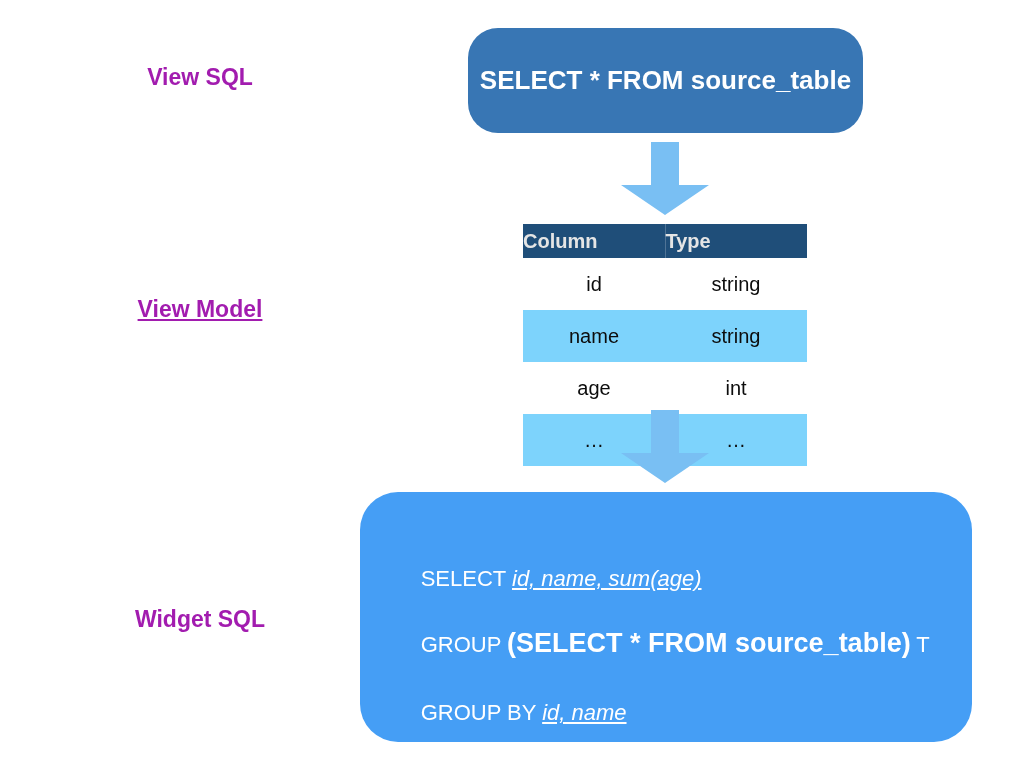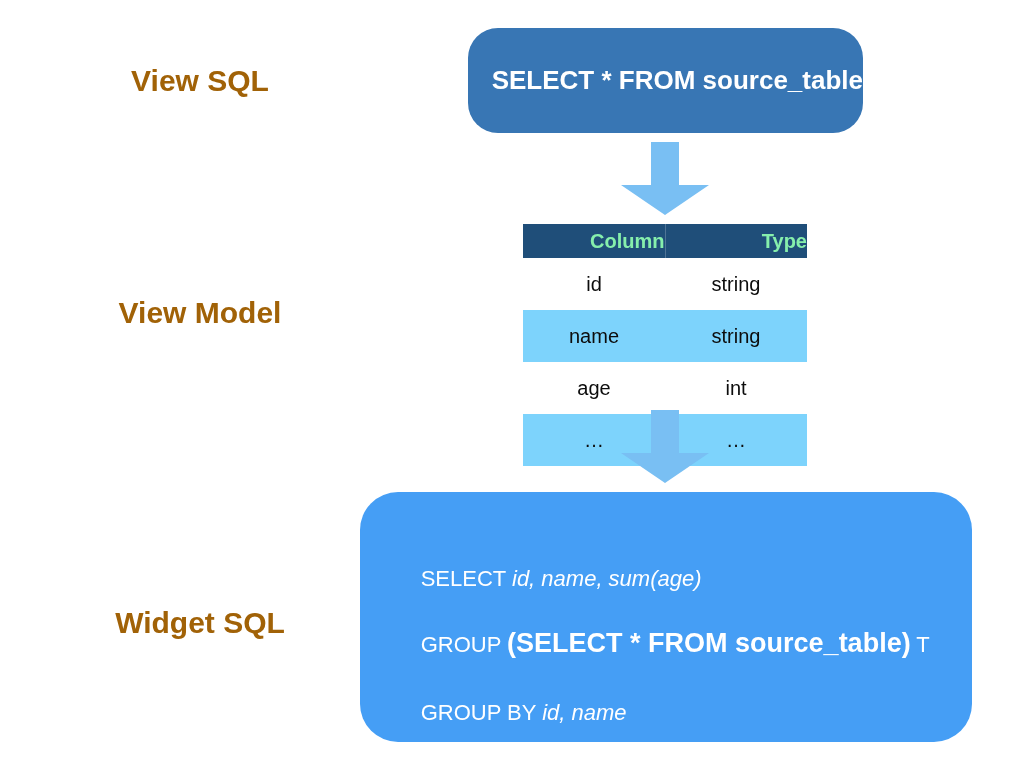--- a/index.html
+++ b/index.html
@@ -10,36 +10,36 @@
     overflow: hidden;
     font-family: "Liberation Sans", sans-serif;
   }
   .canvas { position: absolute; inset: 0; }
 
   
   .row-label {
     position: absolute;
     left: 50px; width: 300px;
     text-align: center;
-    font-size: 30px;
+    font-size: 23px;
     font-weight: 700;
-    color: #a16207;
+    color: #a21caf;
   }
   .label-view-sql   { top: 64px; }
-  .label-view-model { top: 296px; }
+  .label-view-model { top: 296px; text-decoration: underline; }
   .label-widget-sql { top: 606px; }
 
   
   .view-sql-box {
     position: absolute;
     left: 468px; top: 28px;
     width: 395px; height: 105px;
     background: #3876b4;
     border-radius: 30px;
-    display: flex; align-items: center; justify-content: flex-end;
+    display: flex; align-items: center; justify-content: center;
   }
   .view-sql-box .sql-text {
     color: #ffffff;
     font-weight: 700;
     font-size: 26px;
     white-space: pre;
   }
 
   
   .down-arrow { position: absolute; left: 621px; width: 88px; height: 73px; }
@@ -49,25 +49,25 @@
   
   .model-table {
     position: absolute;
     left: 523px; top: 224px;
     width: 284px;
     border-collapse: collapse;
     table-layout: fixed;
   }
   .model-table th {
     background: #1f4e79;
-    color: #86efac;
+    color: #e5e5e5;
     font-weight: 700;
     font-size: 20px;
     height: 34px;
-    text-align: right;
+    text-align: left;
     vertical-align: middle;
   }
   .model-table th + th { border-left: 1px solid rgba(255,255,255,0.22); }
   .model-table td {
     font-size: 20px;
     color: #0c0c0c;
     height: 52px;
     text-align: center;
     vertical-align: middle;
   }
@@ -85,21 +85,21 @@
   .sql-line {
     position: absolute;
     left: 24px; right: 16px;
     font-size: 22px;
     white-space: pre-wrap;
     color: #ffffff;
   }
   .line-select  { top: 48px; }
   .line-from    { top: 110px; }
   .line-groupby { top: 182px; }
-  .sql-italic { font-style: italic; }
+  .sql-italic { font-style: italic; text-decoration: underline; }
   .sql-bold-big { font-weight: 700; font-size: 27px; }
 </style>
 </head>
 <body>
 
 <div class="canvas">
 
   <div class="row-label label-view-sql">View SQL</div>
   <div class="row-label label-view-model">View Model</div>
   <div class="row-label label-widget-sql">Widget SQL</div>

